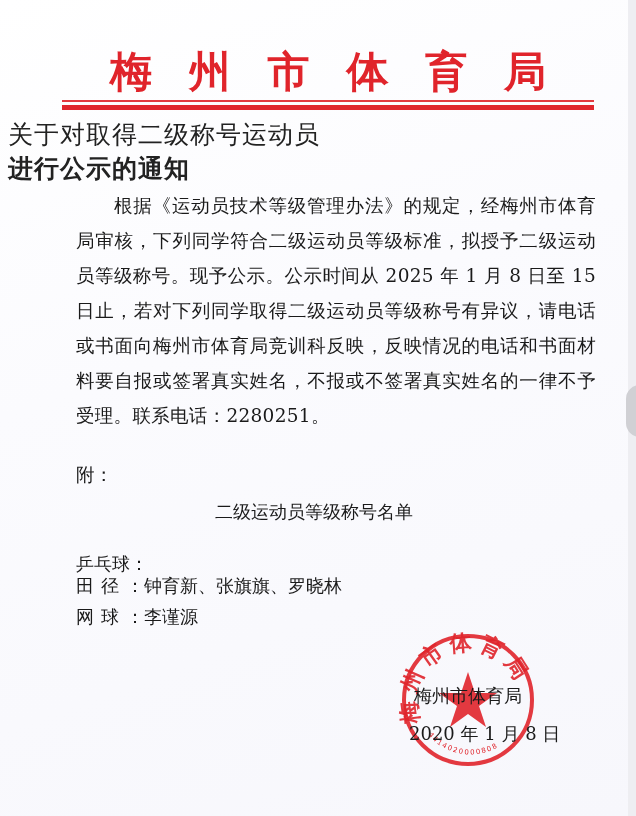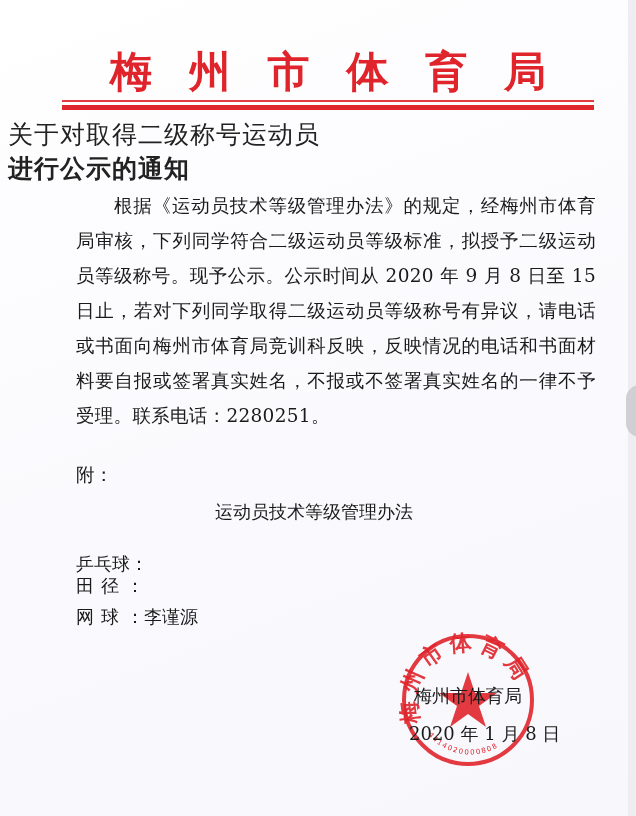--- a/index.html
+++ b/index.html
@@ -70,39 +70,40 @@
   <span>体</span>
   <span>育</span>
   <span>局</span>
 </div>
 <div class="rule-thin"></div>
 <div class="rule-thick"></div>
 
 <div class="title t1">关于对取得二级称号运动员</div>
 <div class="title t2">进行公示的通知</div>
 
-<div class="body-text">根据《运动员技术等级管理办法》的规定，经梅州市体育局审核，下列同学符合二级运动员等级标准，拟授予二级运动员等级称号。现予公示。公示时间从 2020 年 9 月 8 日至 15 日止，若对下列同学取得二级运动员等级称号有异议，请电话或书面向梅州市体育局竞训科反映，反映情况的电话和书面材料要自报或签署真实姓名，不报或不签署真实姓名的一律不予受理。联系电话：2280251。</div>
+<div class="body-text">根据《运动员技术等级管理办法》的规定，经梅州市体育局审核，下列同学符合二级运动员等级标准，拟授予二级运动员等级称号。现予公示。公示时间从 2025 年 1 月 8 日至 15 日止，若对下列同学取得二级运动员等级称号有异议，请电话或书面向梅州市体育局竞训科反映，反映情况的电话和书面材料要自报或签署真实姓名，不报或不签署真实姓名的一律不予受理。联系电话：2280251。</div>
 <div class="attach">附：</div>
 
-<div class="list-title">运动员技术等级管理办法</div>
+<div class="list-title">二级运动员等级称号名单</div>
 
 <div class="row r1">
   <div class="lbl">
     <span>乒</span>
       <span>乓</span>
       <span>球</span>
       <span>：</span>
   </div>
 </div>
 <div class="row r2">
   <div class="lbl">
     <span>田</span>
       <span>径</span>
       <span>：</span>
   </div>
+  <span>钟育新、张旗旗、罗晓林</span>
 </div>
 <div class="row r3">
   <div class="lbl">
     <span>网</span>
       <span>球</span>
       <span>：</span>
   </div>
   <span>李谨源</span>
 </div>
 

